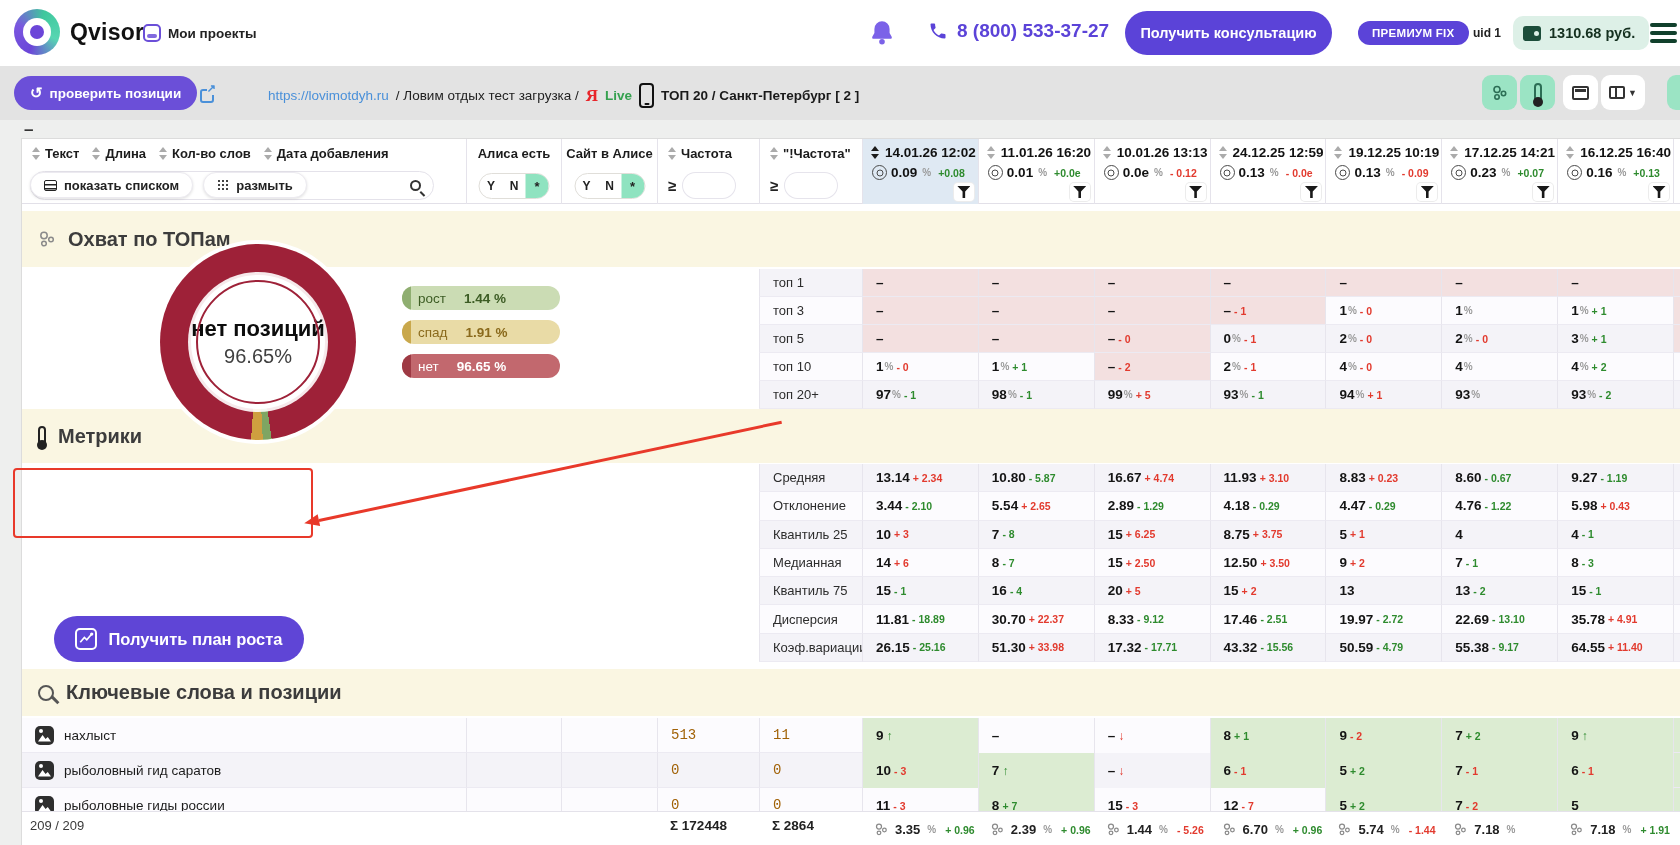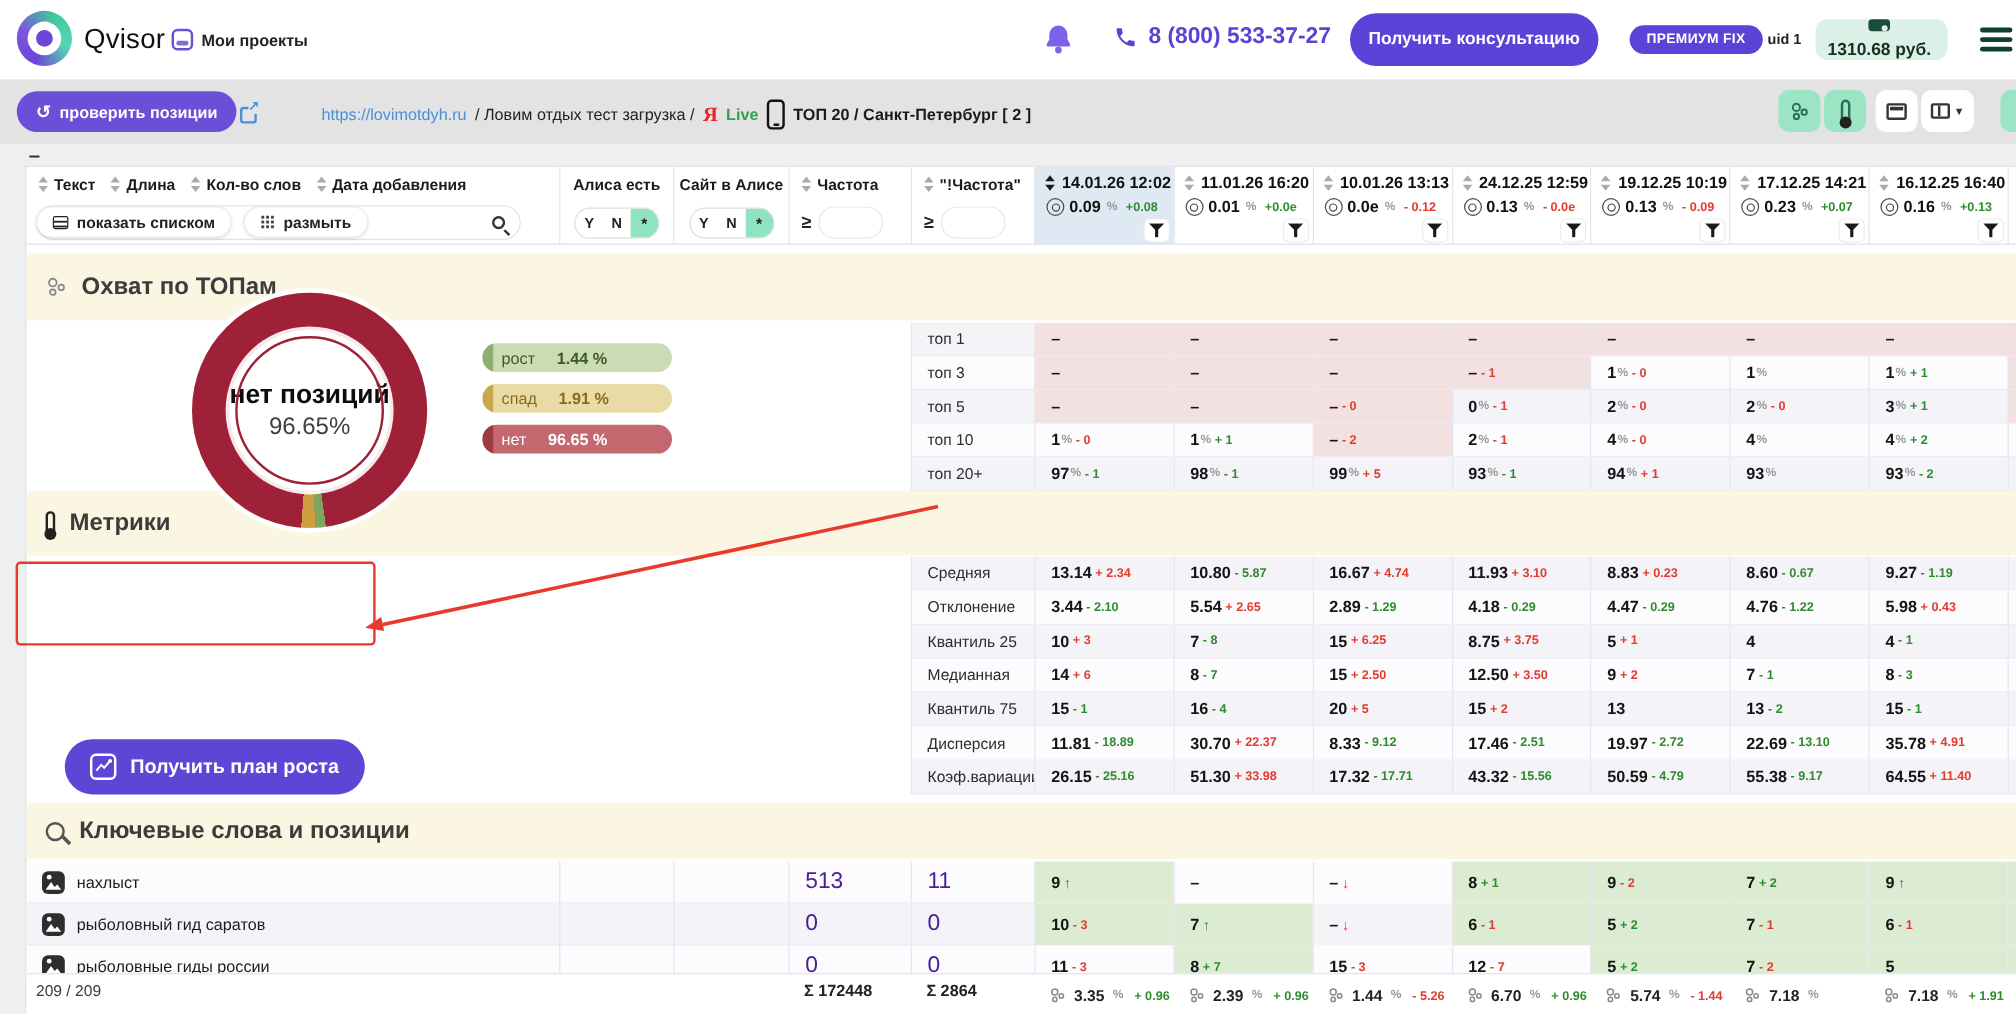--- a/index.html
+++ b/index.html
@@ -6,30 +6,30 @@
   html,body { width:1680px; height:845px; }
   body { font-family:"Liberation Sans", sans-serif; background:#fff; }
   .screen { position:relative; width:1680px; height:845px; overflow:hidden; background:#fff; }
 
   
   .apphdr { position:absolute; left:0; top:0; width:1680px; height:66px; background:#fff; z-index:30; }
   .logo-wrap { position:absolute; left:14px; top:9px; display:flex; align-items:center; gap:10px; }
   .logo-mark { width:46px; height:46px; border-radius:50%; background:conic-gradient(from 200deg,#6b46d8,#7a57e0,#3fc79d,#57d6b2,#6b46d8); position:relative; }
   .logo-mark::before { content:''; position:absolute; inset:9px; background:#fff; border-radius:50%; }
   .logo-mark::after { content:''; position:absolute; inset:16px; background:#6b46d8; border-radius:50%; }
-  .logo-text { font-size:23px; font-weight:400; color:#111; letter-spacing:.2px; }
+  .logo-text { font-size:23px; font-weight:700; color:#111; letter-spacing:.2px; }
   .nav-projects { position:absolute; left:143px; top:24px; display:flex; align-items:center; gap:7px; font-size:13.5px; color:#222; font-weight:600; cursor:pointer; }
   .proj-icon { width:18px; height:18px; border:2px solid #6b4fd8; border-radius:5px; position:relative; }
   .proj-icon::after { content:''; position:absolute; left:2px; right:2px; bottom:2px; height:4px; border-radius:2px; background:#6b4fd8; opacity:.85; } 
   .bell-icon { position:absolute; left:868px; top:18px; width:28px; height:30px; }
   .phone-blk { position:absolute; left:928px; top:20px; display:flex; align-items:center; gap:9px; color:#5b43d8; font-weight:800; font-size:19px; }
   .consult-btn { position:absolute; left:1125px; top:11px; width:207px; height:44px; border-radius:22px; background:#5b43d8; color:#fff; font-size:14.5px; font-weight:600; border:none; display:flex; align-items:center; justify-content:center; cursor:pointer; }
   .premium { position:absolute; left:1358px; top:21px; height:24px; padding:0 14px; border-radius:12px; background:#5b43d8; color:#fff; font-size:11.5px; font-weight:700; display:flex; align-items:center; letter-spacing:.3px; }
   .uid { position:absolute; left:1473px; top:26px; font-size:12px; font-weight:800; color:#222; }
-  .balance { position:absolute; left:1513px; top:16px; height:34px; padding:0 14px 0 10px; border-radius:10px; background:#ddf0e7; display:flex; align-items:center; gap:8px; font-size:14.5px; font-weight:700; color:#14301f;flex-direction:column; }
+  .balance { position:absolute; left:1513px; top:16px; height:34px; padding:0 14px 0 10px; border-radius:10px; background:#ddf0e7; display:flex; align-items:center; gap:8px; font-size:14.5px; font-weight:700; color:#14301f; }
   .wallet { width:18px; height:15px; border-radius:3px; background:#1c4d3a; position:relative; }
   .wallet::after { content:''; position:absolute; right:2px; top:5px; width:5px; height:5px; border-radius:50%; background:#ddf0e7; }
   .burger { position:absolute; left:1650px; top:23px; width:27px; cursor:pointer; }
   .burger span { display:block; height:3.5px; border-radius:2px; background:#11402c; margin-bottom:4.5px; }
 
   
   .toolbar { position:absolute; left:0; top:66px; width:1680px; height:54px; background:#e3e3e3; z-index:29; }
   .check-btn { position:absolute; left:14px; top:10px; height:34px; padding:0 16px; border-radius:17px; background:#6b4fd8; color:#fff; border:none; font-size:13.5px; font-weight:600; display:flex; align-items:center; gap:7px; cursor:pointer; }
   .check-btn .rot { font-size:15px; }
   .tb-path { position:absolute; left:200px; top:17px; display:flex; align-items:center; gap:7px; font-size:13.5px; color:#222; }
@@ -147,21 +147,21 @@
   .ann-rect { position:absolute; left:13px; top:468px; width:300px; height:70px; border:2.5px solid #e8392a; border-radius:4px; z-index:23; pointer-events:none; }
   .ann-arrow { position:absolute; left:319px; top:519px; width:473px; height:3px; background:#e8392a; transform:rotate(-12deg); transform-origin:0 50%; z-index:24; pointer-events:none; }
   .ann-arrow::before { content:''; position:absolute; left:-15px; top:-5px; border-top:6.5px solid transparent; border-bottom:6.5px solid transparent; border-right:15px solid #e8392a; }
 
   
   .kwtable { position:absolute; left:0; top:579px; width:1700px; }
   .kwrow { display:grid; grid-template-columns:444px 95px 96px 102px 103px repeat(7,115.86px) 60px; height:35px; }
   .kwrow > div { border-left:1px solid #e7e5ed; border-bottom:1px solid #eceaf2; display:flex; align-items:center; padding-left:13px; }
   .kwrow > div:first-child { border-left:none; gap:10px; }
   .kwtext { font-size:13.5px; color:#1c1c1c; }
-  .kwnum { font-size:19px; color:#4c1d95; }
+  .kwnum { font-size:14px; color:#a16207;font-family:Liberation Mono, monospace; }
   .imgico { width:19px; height:19px; background:#2e2e2e; border-radius:5px; position:relative; flex:0 0 auto; }
   .imgico::after { content:''; position:absolute; left:3px; right:3px; bottom:3px; height:8px; background:#fff; clip-path:polygon(0 100%,35% 20%,58% 70%,75% 45%,100% 100%); }
   .imgico::before { content:''; position:absolute; left:4px; top:3px; width:4px; height:4px; border-radius:50%; background:#fff; }
 
   
   .tfoot { position:absolute; left:0; top:672px; width:1700px; height:35px; background:#fff; border-top:1px solid #e4e2ea; z-index:25; }
   .fcount { position:absolute; left:8px; top:6px; font-size:13px; color:#3a3a3a; }
   .fsum { position:absolute; top:6px; font-size:13.5px; font-weight:800; color:#222; }
   .fsum1 { left:648px; } .fsum2 { left:750px; }
   .fsummary { position:absolute; left:840px; top:0; display:grid; grid-template-columns:repeat(7,115.86px) 60px; height:35px; }

